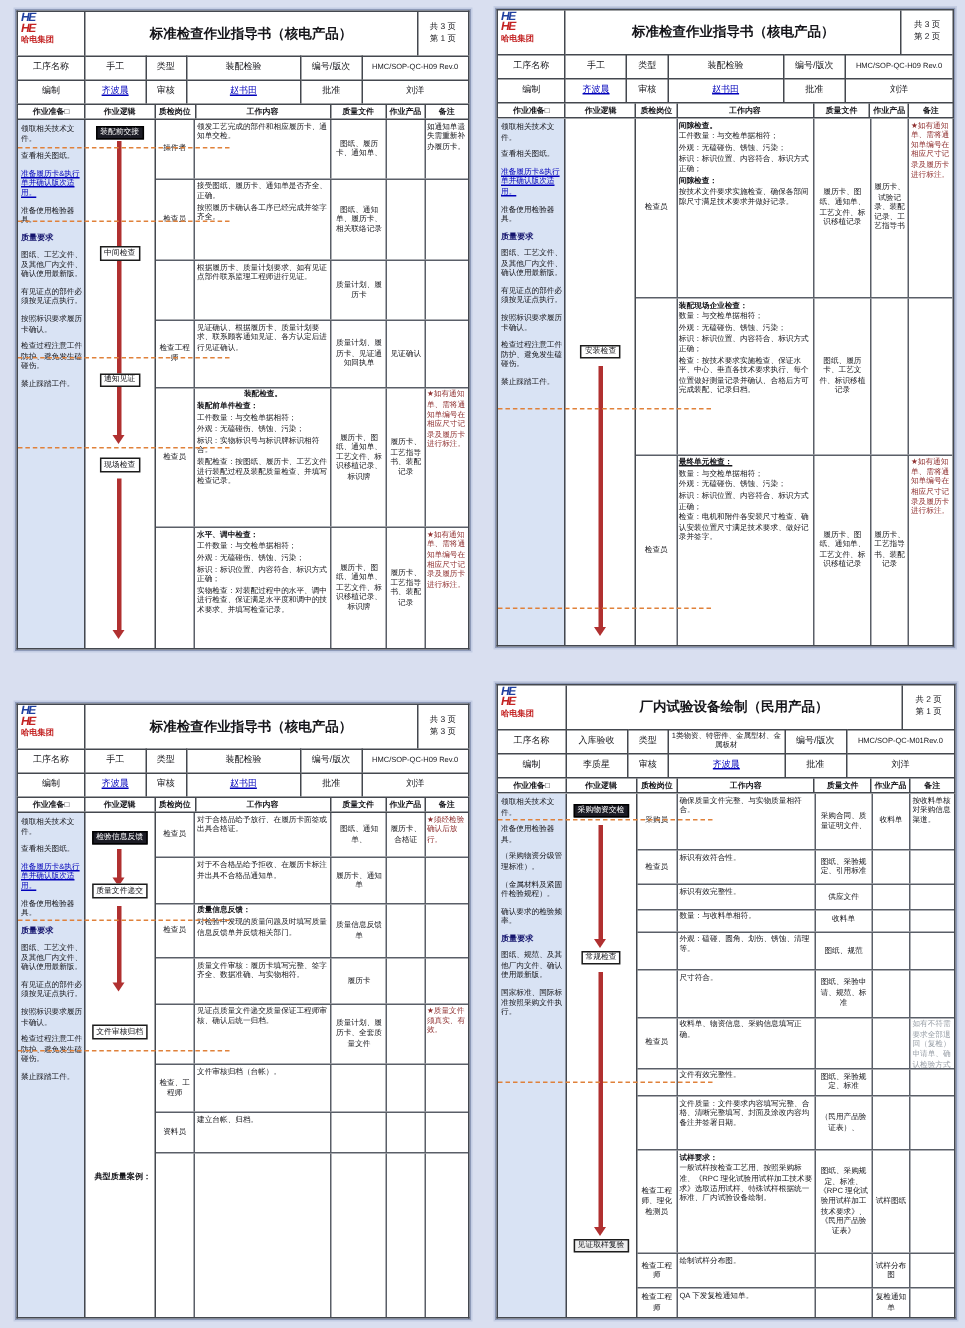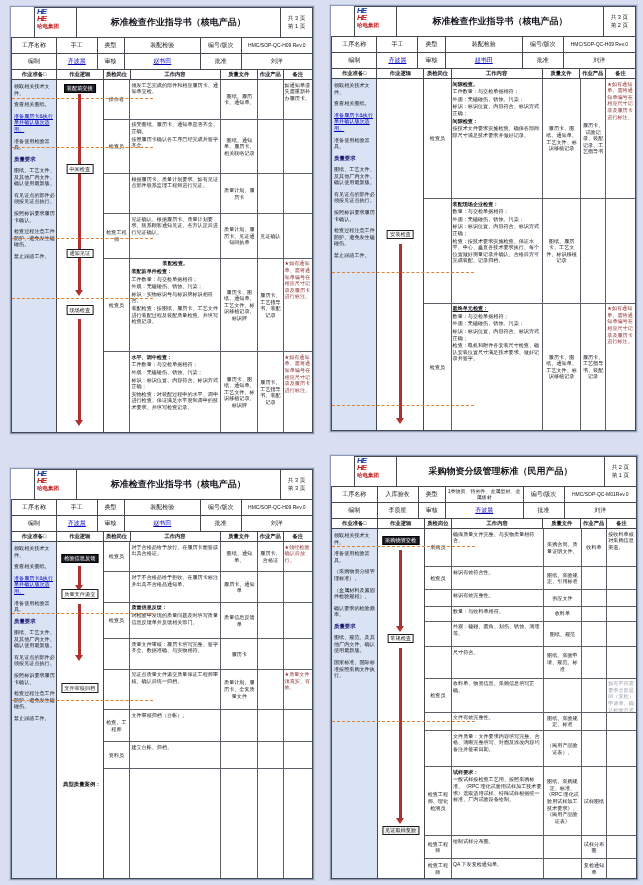--- a/index.html
+++ b/index.html
@@ -1,20 +1,20 @@
 <!DOCTYPE html>
 <html><head>
 <meta charset="utf-8">
 <style>
   * { box-sizing: border-box; margin:0; padding:0; }
   html,body { width:643px; height:885px; }
   body { position:relative; background:#d9dff0; font-family:"Liberation Sans","DejaVu Sans",sans-serif; color:#15151a; overflow:hidden; }
   #canvas { position:absolute; inset:0; }
   .page { position:absolute; background:#fff; border:1px solid #8e9ab8; display:flex; flex-direction:column; box-shadow:0 0 0 1px #c4cde4; }
-  .page-head { display:flex; border:1px solid #44484f; border-bottom:none; height:30px; flex:0 0 auto;margin-left:23px; }
+  .page-head { display:flex; border:1px solid #44484f; border-bottom:none; height:30px; flex:0 0 auto; }
   .logo-cell { width:15%; border-right:1px solid #44484f; padding:1px 2px; overflow:hidden; }
   .he { font-weight:bold; font-style:italic; font-size:8px; line-height:6.5px; letter-spacing:-1px; }
   .he-b { color:#1f3f9f; } .he-r { color:#c32222; }
   .logo-name { color:#c32222; font-size:5.5px; font-weight:bold; margin-top:1px; white-space:nowrap; }
   .title-cell { flex:1; display:flex; align-items:center; justify-content:center; font-weight:bold; font-size:9px; text-align:center; line-height:1.05; }
   .pageinfo-cell { width:11.5%; border-left:1px solid #44484f; font-size:5.6px; display:flex; flex-direction:column; align-items:center; justify-content:center; line-height:1.35; }
   .meta { display:grid; grid-template-columns:15% 13.5% 9% 25.5% 13.5% 23.5%; border-left:1px solid #44484f; border-right:1px solid #44484f; flex:0 0 auto; }
   .meta-cell { border-top:1px solid #44484f; border-right:1px solid #44484f; font-size:6px; min-height:16px; display:flex; align-items:center; justify-content:center; text-align:center; padding:1px; line-height:1.1; }
   .meta-cell:nth-child(6n) { border-right:none; }
   .meta-cell.small { font-size:5px; }
@@ -449,21 +449,21 @@
         </div>
       </div>
     </div>
     <div class="page" style="left: 330px; top: 455px; width: 308px; height: 425px;">
       <div class="page-head">
         <div class="logo-cell">
           <div class="he he-b">HE</div>
           <div class="he he-r">HE</div>
           <div class="logo-name">哈电集团</div>
         </div>
-        <div class="title-cell">采购物资分级管理标准（民用产品）</div>
+        <div class="title-cell">厂内试验设备绘制（民用产品）</div>
         <div class="pageinfo-cell">
           <div>共 2 页</div>
           <div>第 1 页</div>
         </div>
       </div>
       <div class="meta">
         <div class="meta-cell">工序名称</div>
         <div class="meta-cell">入库验收</div>
         <div class="meta-cell">类型</div>
         <div class="meta-cell small">1类物资、特密件、金属型材、金属板材</div>

